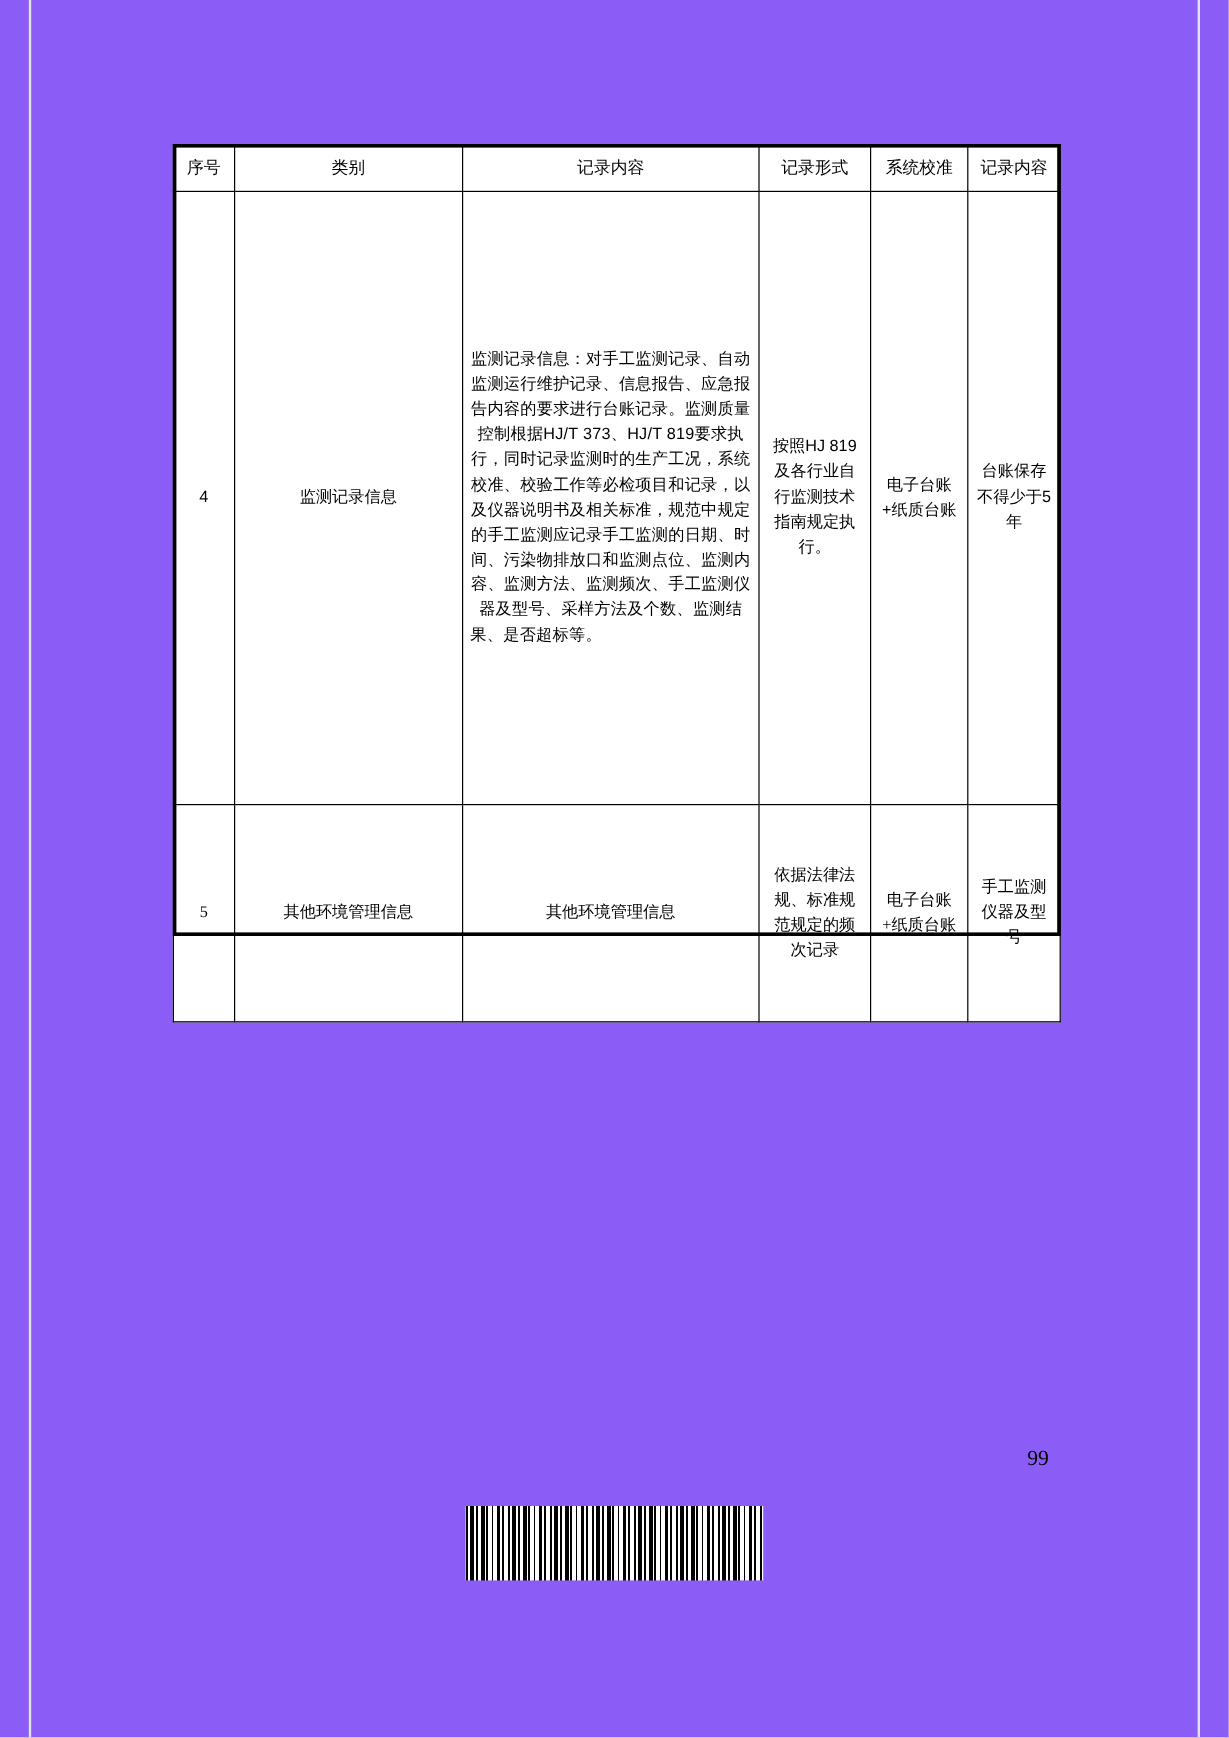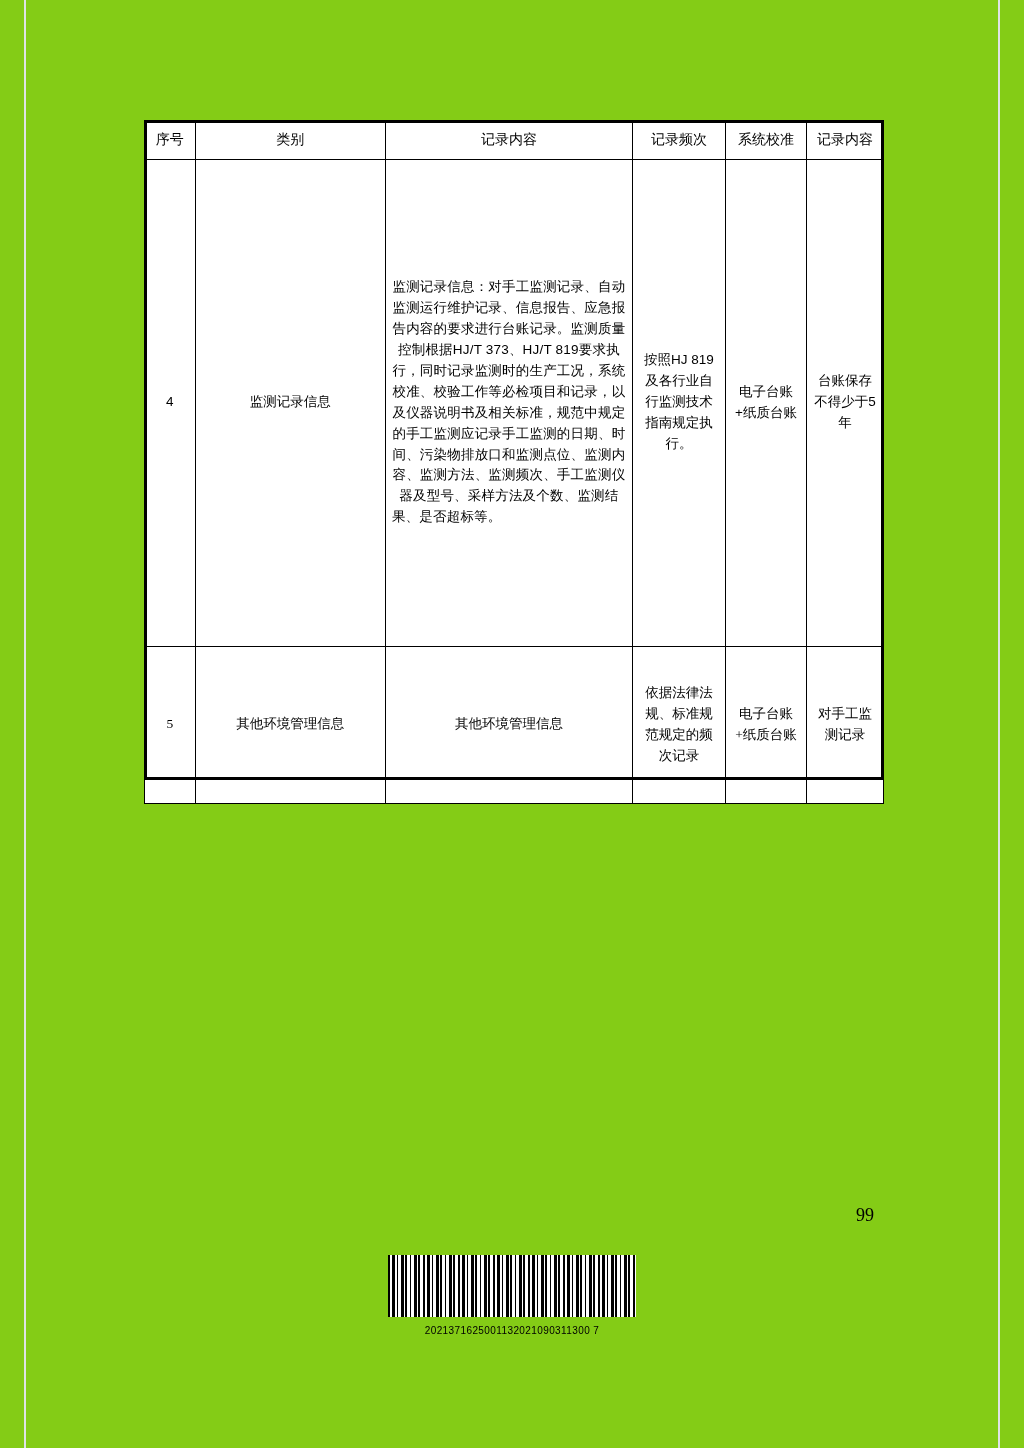--- a/index.html
+++ b/index.html
@@ -10,21 +10,21 @@
   body {
     width: 1024px;
     height: 1448px;
     position: relative;
     font-family: "Liberation Sans", sans-serif;
     color: #000000;
   }
   .page {
     position: absolute;
     inset: 0;
-    background: #84cc16;
+    background: #8b5cf6;
   }
   
   .page-edge-left {
     position: absolute;
     left: 24px; top: 0; bottom: 0;
     width: 2px;
     background: #dfe3e6;
   }
   .page-edge-right {
     position: absolute;
@@ -37,21 +37,21 @@
     position: absolute;
     left: 144px;
     top: 120px;
     width: 740px;
     border-collapse: collapse;
     table-layout: fixed;
     background: #fff;
   }
   .doc-table td, .doc-table th {
     border: 1.6px solid #000;
-    padding: 8px 6px;
+    padding: 20px 6px;
     font-size: 13.5px;
     line-height: 1.55;
     vertical-align: middle;
     text-align: center;
     font-weight: normal;
     font-family: "Liberation Sans", sans-serif;
   }
   .doc-table thead th {
     font-size: 14px;
     padding: 8px 4px;
@@ -148,45 +148,44 @@
       <col class="c-content">
       <col class="c-freq">
       <col class="c-form">
       <col class="c-other">
     </colgroup>
     <thead>
       <tr>
         <th>序号</th>
         <th>类别</th>
         <th>记录内容</th>
-        <th>记录频次</th>
+        <th>记录形式</th>
         <th>系统校准</th>
         <th>记录内容</th>
       </tr>
     </thead>
     <tbody>
       <tr class="row-tall">
         <td>4</td>
         <td>监测记录信息</td>
         <td class="cell-content">监测记录信息：对手工监测记录、自动监测运行维护记录、信息报告、应急报告内容的要求进行台账记录。监测质量控制根据HJ/T 373、HJ/T 819要求执行，同时记录监测时的生产工况，系统校准、校验工作等必检项目和记录，以及仪器说明书及相关标准，规范中规定的手工监测应记录手工监测的日期、时间、污染物排放口和监测点位、监测内容、监测方法、监测频次、手工监测仪器及型号、采样方法及个数、监测结果、是否超标等。</td>
         <td class="cell-freq">按照HJ 819及各行业自行监测技术指南规定执行。</td>
         <td class="cell-small">电子台账+纸质台账</td>
         <td class="cell-small">台账保存不得少于5年</td>
       </tr>
       <tr class="row-short">
         <td>5</td>
         <td>其他环境管理信息</td>
         <td>其他环境管理信息</td>
         <td class="cell-freq">依据法律法规、标准规范规定的频次记录</td>
         <td class="cell-small">电子台账+纸质台账</td>
-        <td class="cell-small">对手工监测记录</td>
+        <td class="cell-small">手工监测仪器及型号</td>
       </tr>
     </tbody>
   </table>
   <div class="outer-frame"></div>
 
   <div class="page-number">99</div>
 
   <div class="barcode-wrap">
     <div class="barcode"></div>
-    <div class="barcode-text">2021371625001132021090311300 7</div>
   </div>
 </div>
 
 </body></html>

